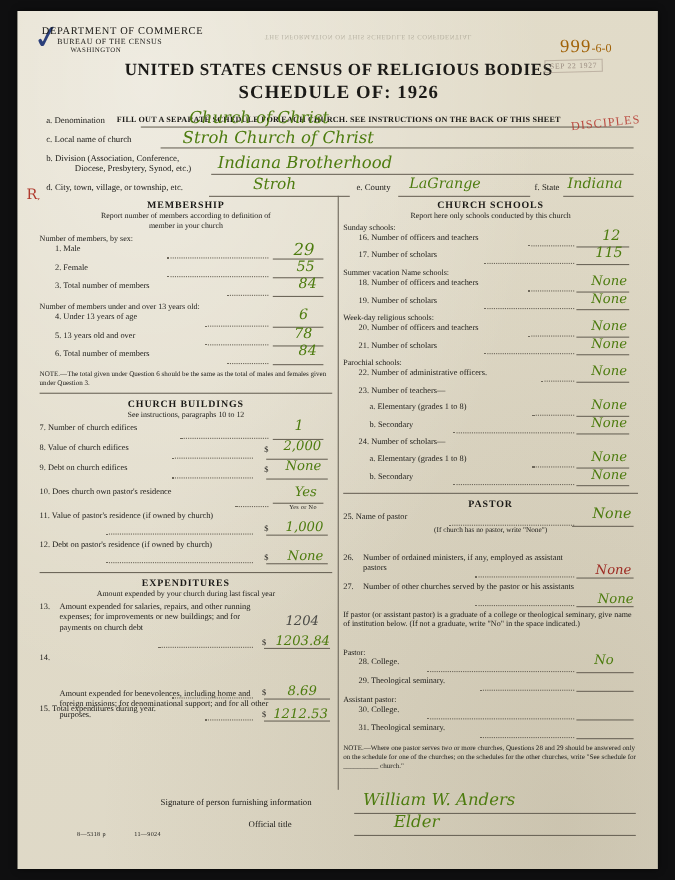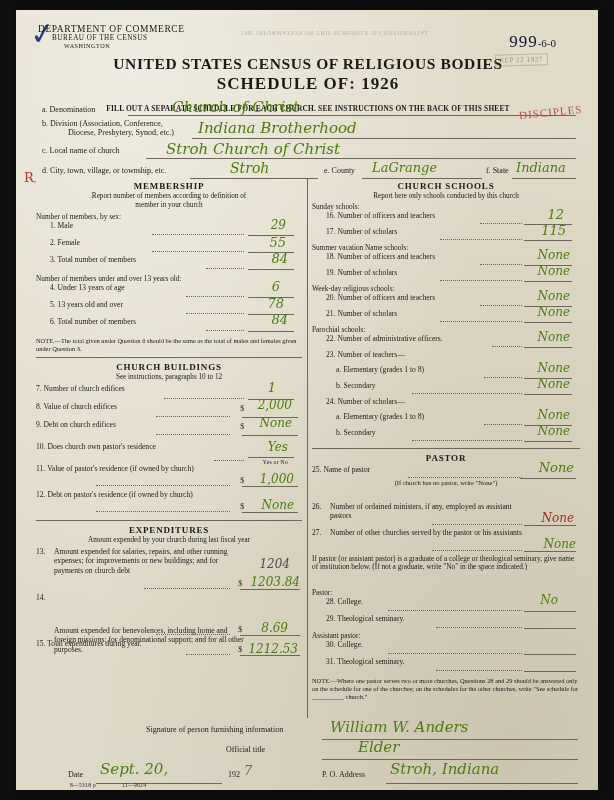--- a/index.html
+++ b/index.html
@@ -31,21 +31,21 @@
   .dept .l1{font-size:9.5px;font-variant:small-caps;letter-spacing:.6px;}
   .dept .l2{font-size:7.2px;font-variant:small-caps;letter-spacing:.5px;padding-left:14px;}
   .dept .l3{font-size:6.2px;letter-spacing:.5px;padding-left:26px;}
   .faintnote{
     position:absolute;left:172px;top:6px;width:250px;text-align:center;
     font-size:6px;color:#8d8878;letter-spacing:.5px;
     transform:scaleY(-1);opacity:.55;
   }
   .stamp-no{
     position:absolute;right:22px;top:8px;text-align:right;
-    color:#0f172a;font-family:"Liberation Serif",serif;
+    color:#a16207;font-family:"Liberation Serif",serif;
   }
   .stamp-no .big{font-size:17px;letter-spacing:1px;}
   .stamp-box{
     position:absolute;right:30px;top:30px;
     font-size:7px;color:#8a7a70;letter-spacing:.6px;
     border:1px solid rgba(140,120,110,.5);padding:1px 4px;
     transform:rotate(-1.5deg);opacity:.8;
   }
   .title1{
     margin-top:6px;text-align:center;font-size:15.5px;letter-spacing:.6px;font-weight:bold;
@@ -138,31 +138,31 @@
     </div>
 
     <div class="idblock">
 
       <div class="idrow">
         <span class="idlabel">a.  Denomination</span>
         <span class="dots" style="left:86px;right:0;"></span>
         <span class="hand" style="left:130px;top:-4px;font-size:15px;">Church of Christ</span>
       </div>
 
+      <div class="idrow" style="height:20px">
+        <span class="idlabel">c.  Local name of church</span>
+        <span class="dots" style="left:104px;right:0;bottom:4px;"></span>
+        <span class="hand" style="left:124px;top:-3px;font-size:15px;">Stroh Church of Christ</span>
+      </div>
+
       <div class="idrow" style="height:24px">
         <span class="idlabel" style="top:0">b.  Division (Association, Conference,</span>
         <span class="idlabel" style="top:9px;left:26px">Diocese, Presbytery, Synod, etc.)</span>
         <span class="dots" style="left:150px;right:0;bottom:4px;"></span>
         <span class="hand" style="left:156px;top:0px;font-size:15px;">Indiana Brotherhood</span>
-      </div>
-
-      <div class="idrow" style="height:20px">
-        <span class="idlabel">c.  Local name of church</span>
-        <span class="dots" style="left:104px;right:0;bottom:4px;"></span>
-        <span class="hand" style="left:124px;top:-3px;font-size:15px;">Stroh Church of Christ</span>
       </div>
 
       <div class="idrow" style="height:20px">
         <span class="idlabel">d.  City, town, village, or township, etc.</span>
         <span class="dots" style="left:148px;width:128px;bottom:4px;"></span>
         <span class="hand" style="left:188px;top:-3px;font-size:14px;">Stroh</span>
         <span class="idlabel" style="left:282px">e.  County</span>
         <span class="dots" style="left:320px;width:120px;bottom:4px;"></span>
         <span class="hand" style="left:330px;top:-3px;font-size:13px;">LaGrange</span>
         <span class="idlabel" style="left:444px">f.  State</span>
@@ -182,21 +182,21 @@
         <div class="secsub">Report number of members according to definition of</div>
         <div class="secsub" style="margin-top:-1px">member in your church</div>
 
         <div class="small" style="margin-top:3px">Number of members, by sex:</div>
 
         <div class="q" style="height:17px">
           <span class="ind">1.</span>
           <span>Male</span>
           <span class="leader" style="left:116px;right:58px;"></span>
           <span class="uline" style="right:8px;width:46px;"></span>
-          <span class="hand" style="right:16px;top:-3px;font-size:12px;">29</span>
+          <span class="hand" style="right:16px;top:-3px;font-size:15px;">29</span>
         </div>
         <div class="q" style="height:17px">
           <span class="ind">2.</span>
           <span>Female</span>
           <span class="leader" style="left:116px;right:58px;"></span>
           <span class="uline" style="right:8px;width:46px;"></span>
           <span class="hand" style="right:16px;top:-3px;font-size:13px;">55</span>
         </div>
         <div class="q" style="height:17px">
           <span class="ind">3.</span>
@@ -484,30 +484,20 @@
       <div class="footrow">
         <span style="position:absolute;left:108px;top:3px;">Signature of person furnishing information</span>
         <span class="dots" style="left:284px;right:0;bottom:2px;"></span>
         <span class="hand" style="left:292px;top:-4px;font-size:15px;">William W. Anders</span>
       </div>
       <div class="footrow">
         <span style="position:absolute;left:188px;top:3px;">Official title</span>
         <span class="dots" style="left:284px;right:0;bottom:2px;"></span>
         <span class="hand" style="left:320px;top:-4px;font-size:15px;">Elder</span>
       </div>
-      <div class="footrow" style="height:26px">
-        <span style="position:absolute;left:30px;top:8px;">Date</span>
-        <span class="dots" style="left:58px;width:126px;bottom:4px;"></span>
-        <span class="hand" style="left:62px;top:-2px;font-size:15px;">Sept. 20,</span>
-        <span style="position:absolute;left:190px;top:8px;">192</span>
-        <span class="hand" style="left:206px;top:1px;font-size:13px;">7</span>
-        <span style="position:absolute;left:284px;top:8px;">P. O. Address</span>
-        <span class="dots" style="left:348px;right:0;bottom:4px;"></span>
-        <span class="hand" style="left:352px;top:-2px;font-size:15px;">Stroh, Indiana</span>
-      </div>
       <div class="footrow" style="height:10px">
         <span class="tiny" style="position:absolute;left:32px;top:-6px;">8—5318 p</span>
         <span class="tiny" style="position:absolute;left:84px;top:-6px;">11—9024</span>
       </div>
     </div>
 
   </div>
 </div>
 
 </body></html>

